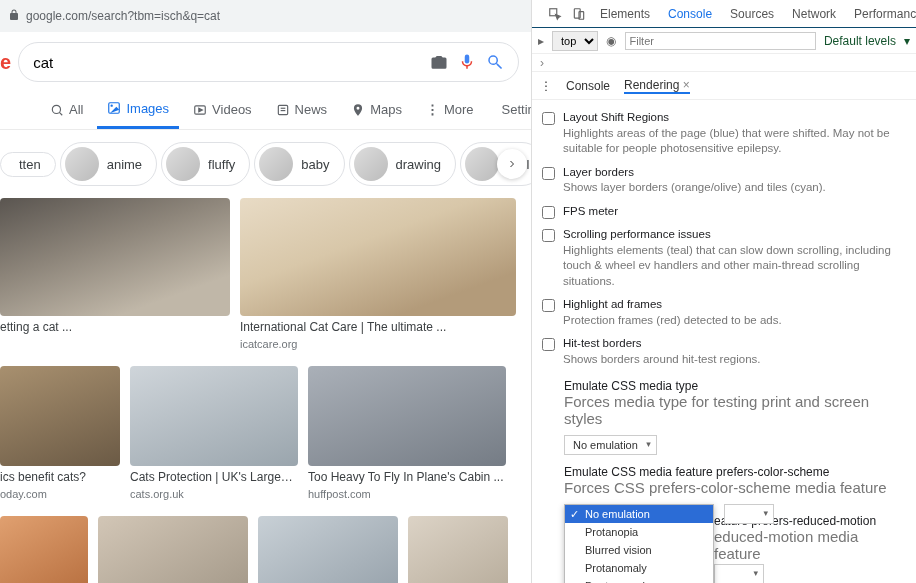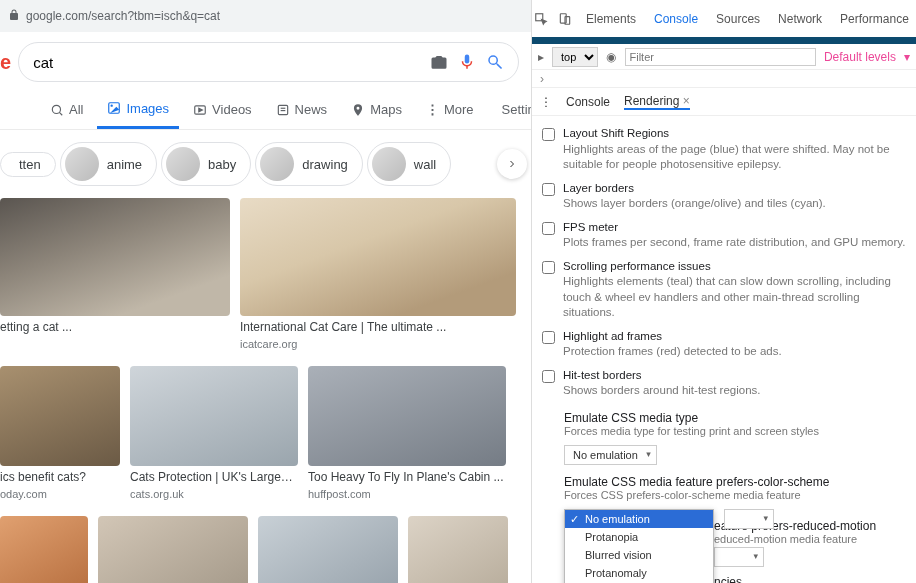--- a/index.html
+++ b/index.html
@@ -36,48 +36,48 @@
 .src{font-size:11px;color:#70757a}
 .t2a{width:120px;height:100px;background:linear-gradient(160deg,#a8906f,#6b5a45)}
 .t2b{width:168px;height:100px;background:linear-gradient(160deg,#cfd5da,#9aa5ad)}
 .t2c{width:198px;height:100px;background:linear-gradient(160deg,#aab0b8,#757c85)}
 .t3{width:88px;height:74px}
 .t3a{background:linear-gradient(150deg,#e0a070,#b87040)}
 .t3b{background:linear-gradient(150deg,#d2c6b6,#a59a8a)}
 .t3c{background:linear-gradient(150deg,#c8d0d6,#98a3ac)}
 .t3d{background:linear-gradient(150deg,#dcd3c6,#b8ad9c)}
 
-.dt-top{display:flex;align-items:center;height:44px;border-bottom:7px solid #0c4a6e;padding:0 2px;gap:10px;color:#555}
+.dt-top{display:flex;align-items:center;height:28px;border-bottom:1px solid #0c4a6e;padding:0 16px;gap:10px;color:#555}
 .dt-top .ico{width:14px;height:14px;display:inline-flex}
 .dt-tab{font-size:12px;padding:4px 4px;cursor:pointer}
 .dt-tab.active{color:#1a73e8}
 .dt-sub{display:flex;align-items:center;height:26px;border-bottom:1px solid #eee;padding:0 6px;gap:8px;color:#666}
 .dt-sub select,.dt-sub input{font-size:11px;border:1px solid #ccc;padding:2px 4px}
 .dt-sub .eye{font-size:12px}
 .dt-sub input.filter{flex:1;min-width:40px}
 .dt-sub2{display:flex;align-items:center;height:28px;border-bottom:1px solid #eee;padding:0 8px;gap:14px}
 .dt-sub2 .t{font-size:12px;cursor:pointer}
 .dt-sub2 .t.active{border-bottom:2px solid #1a73e8;color:#333}
 .dt-body{flex:1;overflow-y:auto;padding:6px 4px 24px 6px}
 .opt{display:flex;gap:8px;padding:4px 4px;align-items:flex-start}
 .opt input{margin-top:2px}
 .opt .txt{font-size:11.5px;line-height:1.35}
 .opt .txt .h{color:#202124}
 .opt .txt .d{color:#777}
 .sect{padding:8px 4px 2px 26px}
 .sect .h{font-size:12px;color:#202124}
-.sect .d{font-size:11px;color:#777}
+.sect .d{font-size:15px;color:#777}
 .dd{margin:6px 0 2px 26px;position:relative}
 .ddbtn{border:1px solid #ccc;padding:3px 18px 3px 8px;font-size:11px;background:#fff;cursor:pointer;position:relative;display:inline-block}
 .ddbtn:after{content:"▾";position:absolute;right:5px;top:3px;font-size:9px;color:#666}
 .ddmenu{position:absolute;top:0;left:0;width:150px;background:#fff;border:1px solid #bbb;box-shadow:0 2px 6px rgba(0,0,0,.25);z-index:10}
 .ddmenu .item{padding:3px 8px 3px 20px;font-size:11px;cursor:pointer;position:relative}
 .ddmenu .item.sel{background:#2b6cd6;color:#fff}
 .ddmenu .item.sel:before{content:"✓";position:absolute;left:5px}
-.gray{color:#ec4899}
+.gray{color:#14532d}
 </style>
 </head>
 <body>
 
 <div class="left">
   <div class="urlbar">
     <span class="lock-icon"><svg viewBox="0 0 24 24">
           <path d="M18 8h-1V6a5 5 0 00-10 0v2H6a2 2 0 00-2 2v10a2 2 0 002 2h12a2 2 0 002-2V10a2 2 0 00-2-2zM9 6a3 3 0 016 0v2H9z"></path>
         </svg></span>
     <span>google.com/search?tbm=isch&amp;q=cat</span>
@@ -154,20 +154,24 @@
   <div class="chips">
     <div class="chip partial">
         <span>tten</span>
       </div>
     <div class="chip">
         <div class="cimg"></div>
         <span>anime</span>
       </div>
     <div class="chip">
         <div class="cimg"></div>
+        <span>fluffy</span>
+      </div>
+    <div class="chip">
+        <div class="cimg"></div>
         <span>baby</span>
       </div>
     <div class="chip">
         <div class="cimg"></div>
         <span>drawing</span>
       </div>
     <div class="chip">
         <div class="cimg"></div>
         <span>wall</span>
       </div>
@@ -255,21 +259,21 @@
     <div class="opt">
         <input type="checkbox" style="">
         <div class="txt"><span class="h">Layout Shift Regions</span><br><span class="d">Highlights areas of the page (blue) that were shifted. May not be suitable for people photosensitive epilepsy.</span></div>
       </div>
     <div class="opt">
         <input type="checkbox" style="">
         <div class="txt"><span class="h">Layer borders</span><br><span class="d">Shows layer borders (orange/olive) and tiles (cyan).</span></div>
       </div>
     <div class="opt">
         <input type="checkbox" style="">
-        <div class="txt"><span class="h">FPS meter</span><br><span class="d">Plots frames per second, frame rate distribution, and GPU memory.</span></div>
+        <div class="txt"><span class="h">FPS meter</span><br></div>
       </div>
     <div class="opt">
         <input type="checkbox" style="">
         <div class="txt"><span class="h">Scrolling performance issues</span><br><span class="d">Highlights elements (teal) that can slow down scrolling, including touch &amp; wheel ev handlers and other main-thread scrolling situations.</span></div>
       </div>
     <div class="opt">
         <input type="checkbox" style="">
         <div class="txt"><span class="h">Highlight ad frames</span><br><span class="d">Protection frames (red) detected to be ads.</span></div>
       </div>
     <div class="opt">

